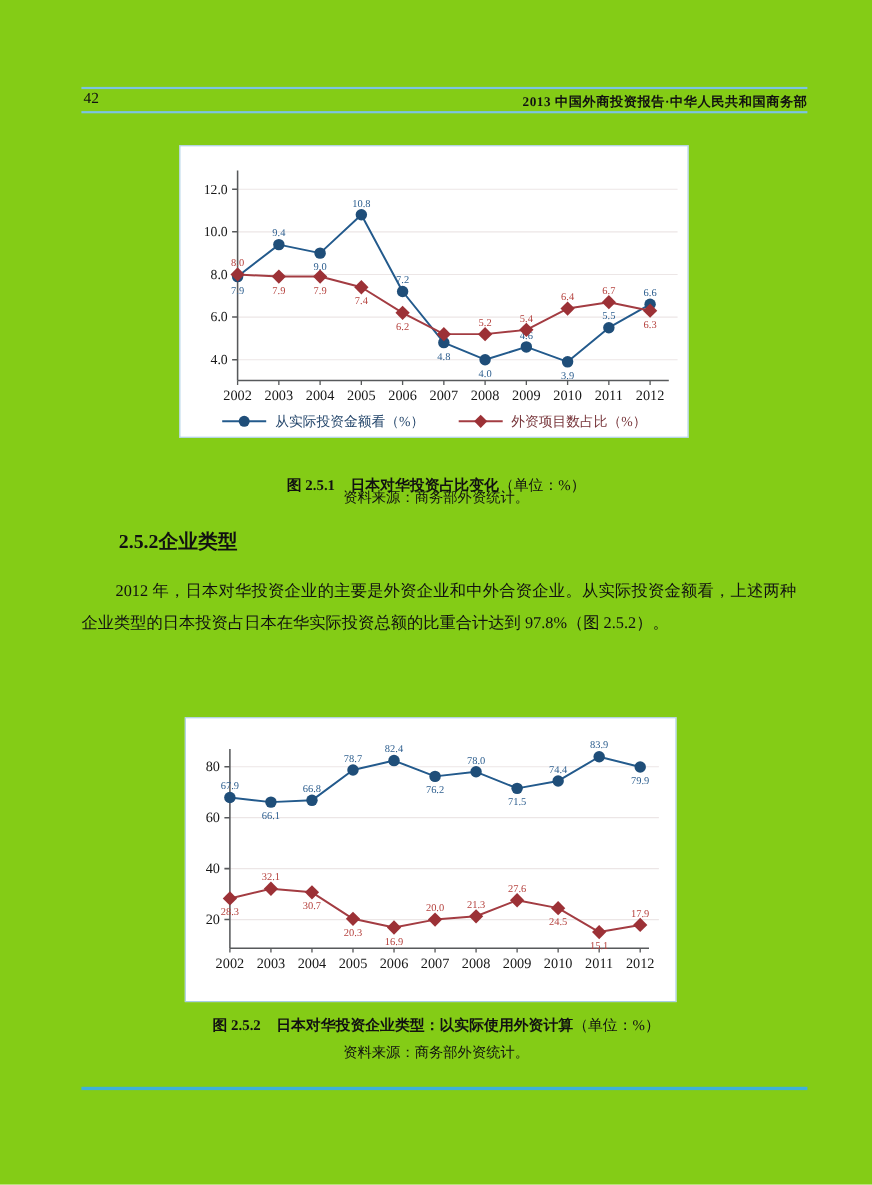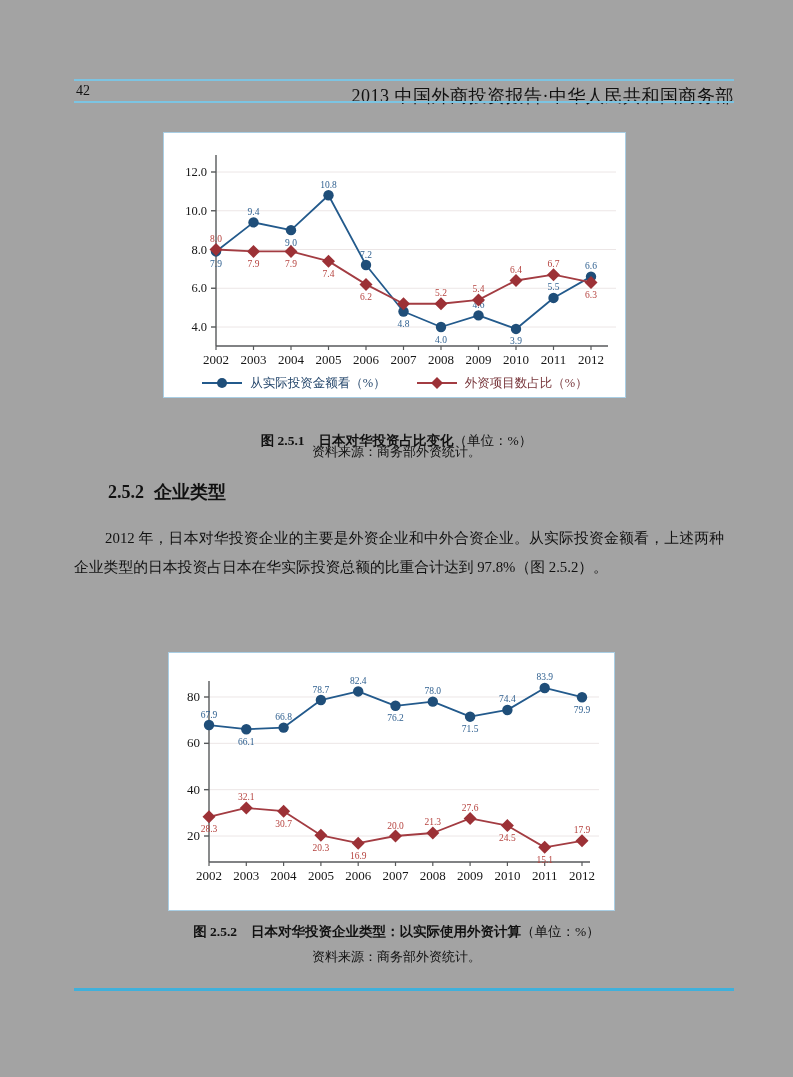--- a/index.html
+++ b/index.html
@@ -1,42 +1,42 @@
 <!DOCTYPE html>
 <html><head>
 <meta charset="utf-8">
 <style>
   html,body { margin:0; padding:0; background:#ffffff; }
   .page {
-    position:relative; width:793px; height:1077px; background:#a3a3a3;
+    position:relative; width:793px; height:1077px; background:#84cc16;
     font-family:"Liberation Serif", serif; color:#111; overflow:hidden;
   }
   .hrule { position:absolute; left:74px; width:660px; }
   .rule-thin { height:2px; background:#7cc4e2; }
   .rule-thick { height:3px; background:#3fb0db; }
   .pagenum { position:absolute; left:76px; top:83px; font-size:14px; }
-  .htitle { position:absolute; right:59px; top:84px; font-size:18px; font-weight:normal; letter-spacing:0.5px; }
+  .htitle { position:absolute; right:59px; top:84px; font-size:12px; font-weight:bold; letter-spacing:0.5px; }
   .chart-box { position:absolute; background:#fff; border:1.5px solid #a9cee4; box-sizing:border-box; }
   .chart-box-1 { left:163px; top:132px; width:463px; height:266px; }
   .chart-box-2 { left:168px; top:652px; width:447px; height:259px; }
   .chart-svg { display:block; }
   .legend { display:flex; justify-content:center; align-items:center; gap:30px; height:26px; }
   .legend-item { display:flex; align-items:center; gap:7px; }
   .legend-text { font-size:12.5px; }
   .caption { position:absolute; left:0; width:100%; text-align:center; font-size:13.5px; }
   .cap-label { font-weight:bold; margin-right:14px; }
   .cap-title { font-weight:bold; }
   .cap-unit  { font-weight:normal; }
   .caption-1 { top:432px; }
   .caption-2 { top:923px; }
   .source { position:absolute; left:0; width:100%; text-align:center; font-size:13px; }
   .source-1 { top:443px; }
   .source-2 { top:948px; }
   .heading { position:absolute; left:108px; top:480px; font-size:18px; font-weight:bold; margin:0; }
-  .heading .sec-num { margin-right:10px; }
+  .heading .sec-num { }
   .paras { position:absolute; left:74px; top:524px; width:650px; }
   .paras p { margin:0; text-indent:2.1em; font-size:14.8px; line-height:29px; text-align:justify; }
   .footer-rule { position:absolute; top:988px; }
 </style>
 </head>
 <body>
 
 <div class="page">
 
   <div class="hrule rule-thin" style="top:79px;"></div>

